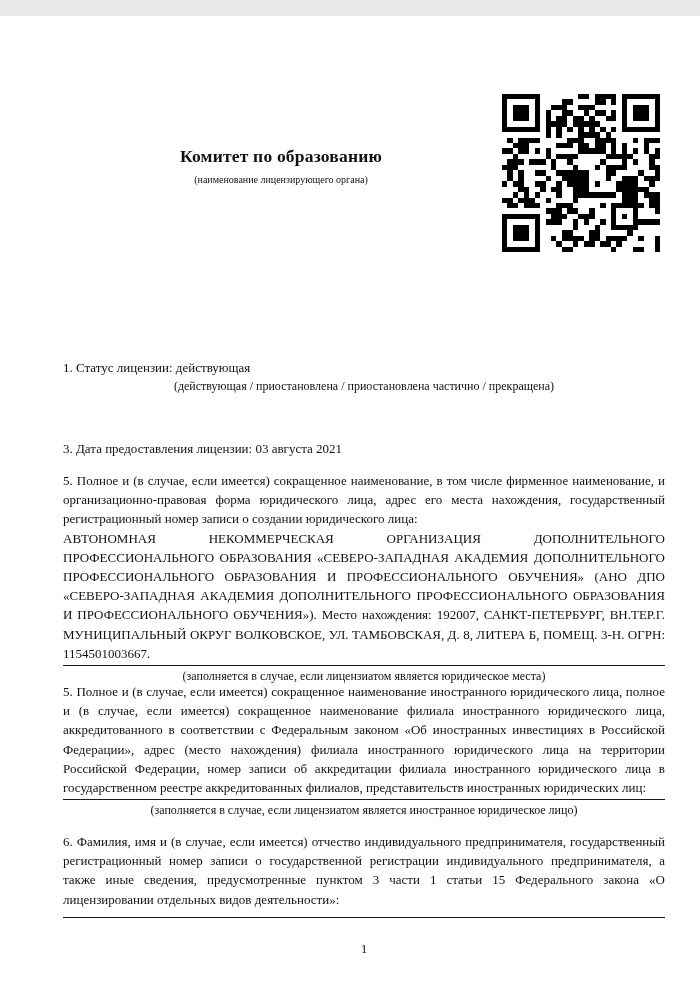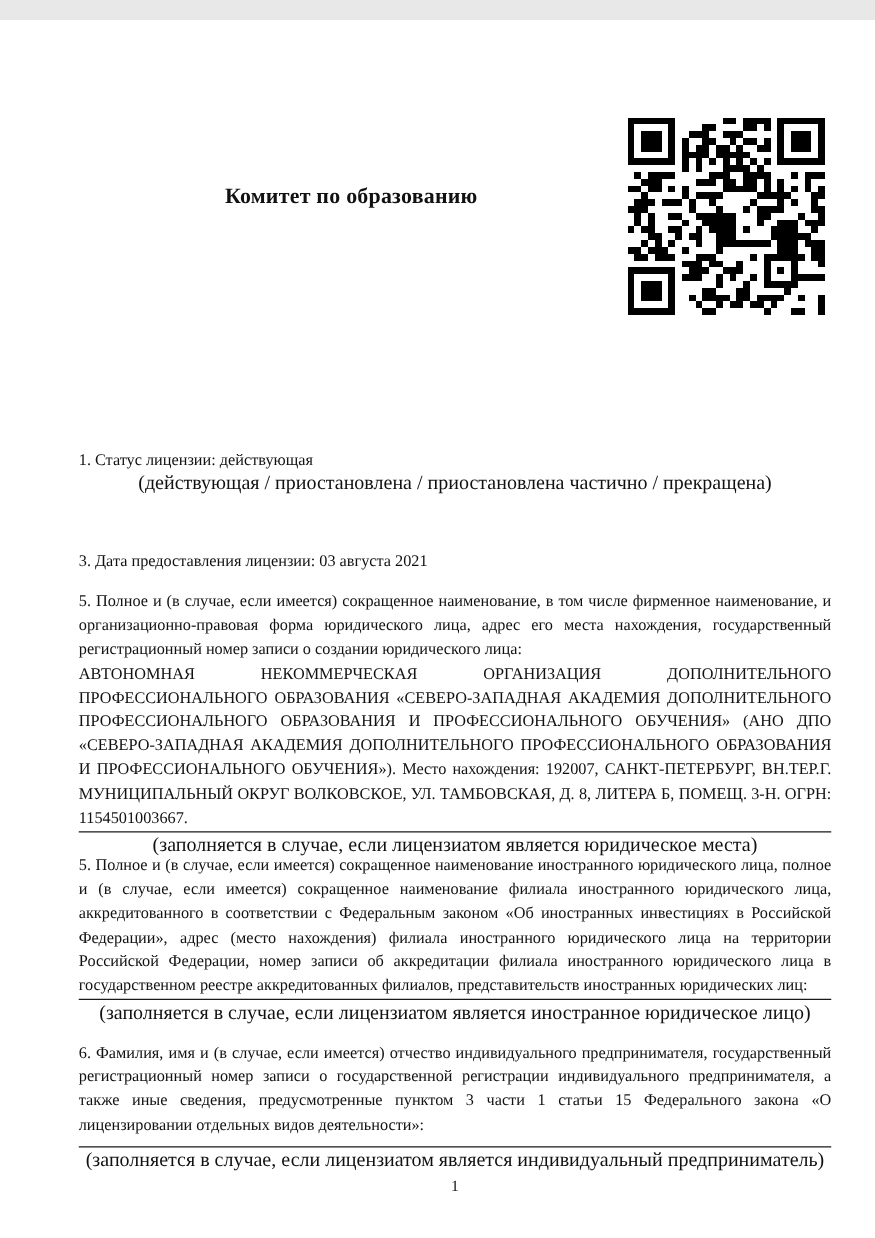--- a/index.html
+++ b/index.html
@@ -59,21 +59,21 @@
   .item-3 { top: 423px; }
   .item-4 { top: 455px; }
   .item-5 { top: 666px; }
   .item-6 { top: 816px; }
   .just {
     text-align: justify;
     text-justify: inter-word;
     hyphens: none;
   }
   .hint {
-    font-size: 16px;
+    font-size: 12px;
     text-align: center;
     margin-top: 3px;
     line-height: 13px;
   }
   .rule {
     border-top: 1.5px solid #1a1a1a;
     height: 0;
     margin-top: 3px;
   }
   .rule.gap-sm { margin-top: 2px; }
@@ -87,20 +87,21 @@
     font-size: 12.5px;
   }
 </style>
 </head>
 <body>
 
 <div class="page">
 
   <div class="org-header">
     <div class="org-name">Комитет по образованию</div>
+    <div class="org-caption">(наименование лицензирующего органа)</div>
   </div>
 
   <svg class="qr" id="qr-svg" viewBox="0 0 29 29" xmlns="http://www.w3.org/2000/svg">
       <g fill="#000000">
         <rect x="0" y="0" width="1" height="1"></rect>
         <rect x="1" y="0" width="1" height="1"></rect>
         <rect x="2" y="0" width="1" height="1"></rect>
         <rect x="3" y="0" width="1" height="1"></rect>
         <rect x="4" y="0" width="1" height="1"></rect>
         <rect x="5" y="0" width="1" height="1"></rect>
@@ -532,18 +533,17 @@
 
   <div class="item item-5">
     <div class="just">5. Полное и (в случае, если имеется) сокращенное наименование иностранного юридического лица, полное и (в случае, если имеется) сокращенное наименование филиала иностранного юридического лица, аккредитованного в соответствии с Федеральным законом «Об иностранных инвестициях в Российской Федерации», адрес (место нахождения) филиала иностранного юридического лица на территории Российской Федерации, номер записи об аккредитации филиала иностранного юридического лица в государственном реестре аккредитованных филиалов, представительств иностранных юридических лиц:</div>
     <div class="rule gap-sm"></div>
     <div class="hint">(заполняется в случае, если лицензиатом является иностранное юридическое лицо)</div>
   </div>
 
   <div class="item item-6">
     <div class="just">6. Фамилия, имя и (в случае, если имеется) отчество индивидуального предпринимателя, государственный регистрационный номер записи о государственной регистрации индивидуального предпринимателя, а также иные сведения, предусмотренные пунктом 3 части 1 статьи 15 Федерального закона «О лицензировании отдельных видов деятельности»:</div>
     <div class="rule gap-md"></div>
-    <div class="hint">(заполняется в случае, если лицензиатом является индивидуальный предприниматель)</div>
   </div>
 
   <div class="page-number">1</div>
 
 </div>
 
 </body></html>

